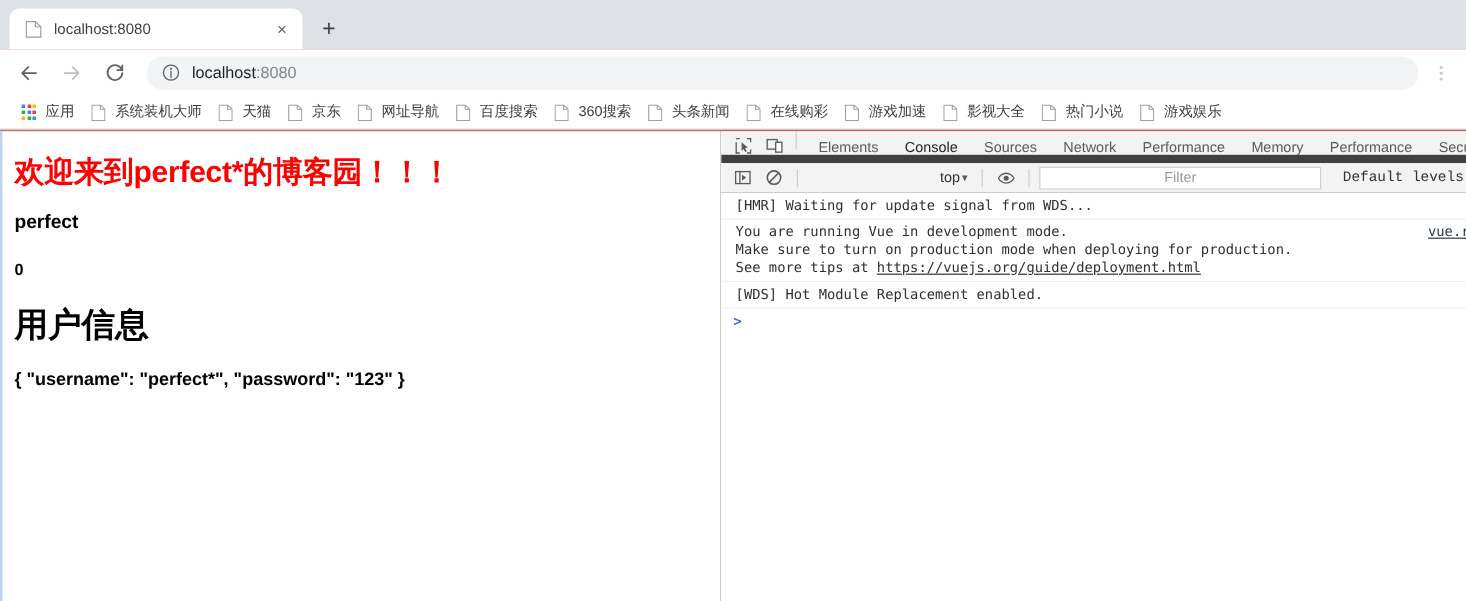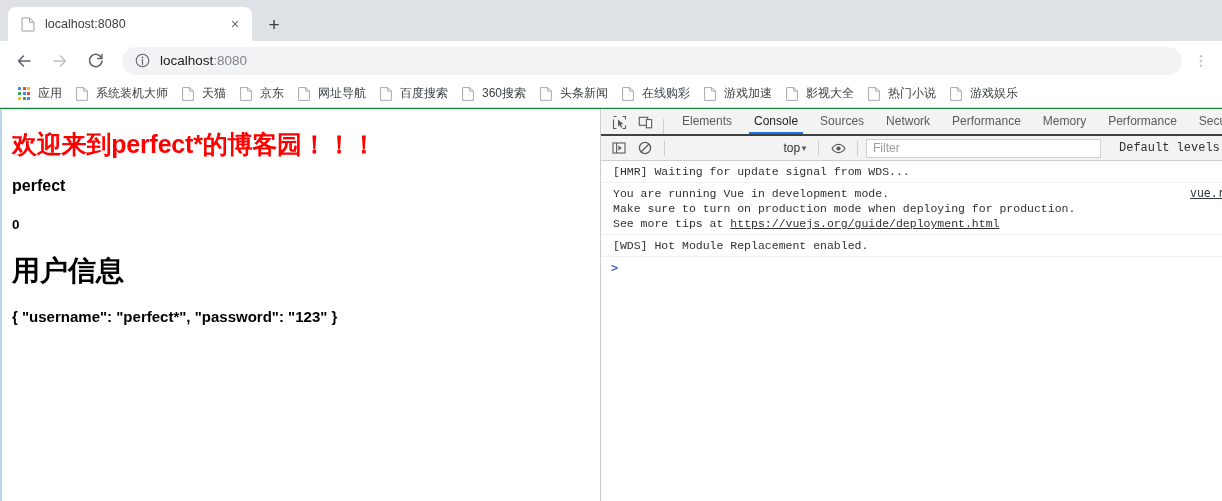--- a/index.html
+++ b/index.html
@@ -4,21 +4,21 @@
 <style>
   * { box-sizing: border-box; margin: 0; padding: 0; }
   html, body {
     width: 1222px; height: 501px;
     overflow: hidden;
     background: #ffffff;
     font-family: "Liberation Sans", sans-serif;
     -webkit-font-smoothing: antialiased;
   }
 
-  #app { position: relative; width: 1222px; height: 501px; background: #15803d; }
+  #app { position: relative; width: 1222px; height: 501px; background: #b91c1c; }
 
   
   .chrome { background: #dee1e6; }
 
   .tabstrip {
     height: 41px;
     background: #dee1e6;
     display: flex;
     align-items: flex-end;
     padding-left: 8px;
@@ -187,22 +187,22 @@
     width: 622px; height: 392px;
     background: #ffffff;
     border-left: 1px solid #cdcdcd;
     display: flex; flex-direction: column;
     overflow: hidden;
   }
 
   .dt-tabbar {
     height: 27px;
     background: #f3f3f3;
-    border-bottom: 2px solid #404040;
-    display: flex; align-items: flex-end;
+    border-bottom: 7px solid #404040;
+    display: flex; align-items: flex-start;
     padding-left: 5px;
     flex: 0 0 27px;
     overflow: hidden;
   }
   .dt-iconbtn {
     width: 26px; height: 24px;
     display: flex; align-items: center; justify-content: center;
     color: #5a5a5a;
     flex: 0 0 26px;
   }
@@ -262,20 +262,21 @@
     height: 19px;
     width: 235px;
     background: #ffffff;
     border: 1px solid #d0d0d0;
     display: flex; align-items: center;
     padding: 0 6px;
     font-size: 12px;
     color: #9a9a9a;
     flex: 0 0 235px;
     margin-left: 2px;
+    justify-content: center;
   }
   .levels {
     display: flex; 
     font-size: 12px;
     color: #303030;
     margin-left: 18px;
     flex: 0 0 auto;
     font-family: Liberation Mono, monospace;
   }
   .levels .caret { font-size: 8px; margin-left: 5px; color: #5a5a5a; }
@@ -288,21 +289,21 @@
     font-size: 11.5px;
     line-height: 15px;
     color: #303030;
   }
   .msg {
     position: relative;
     border-bottom: 1px solid #f0f0f0;
     padding: 3px 0 3px 12px;
     display: flex;
   }
-  .msg-body { flex: 1 1 auto; min-width: 0; white-space: pre-wrap; font-family: Liberation Mono, monospace; }
+  .msg-body { flex: 1 1 auto; min-width: 0; white-space: pre-wrap; }
   .msg-src {
     flex: 0 0 auto;
     color: #303942;
     text-decoration: underline;
     padding-left: 10px;
     white-space: nowrap;
     overflow: hidden;
     max-width: 42px;
     text-align: right;
   }

